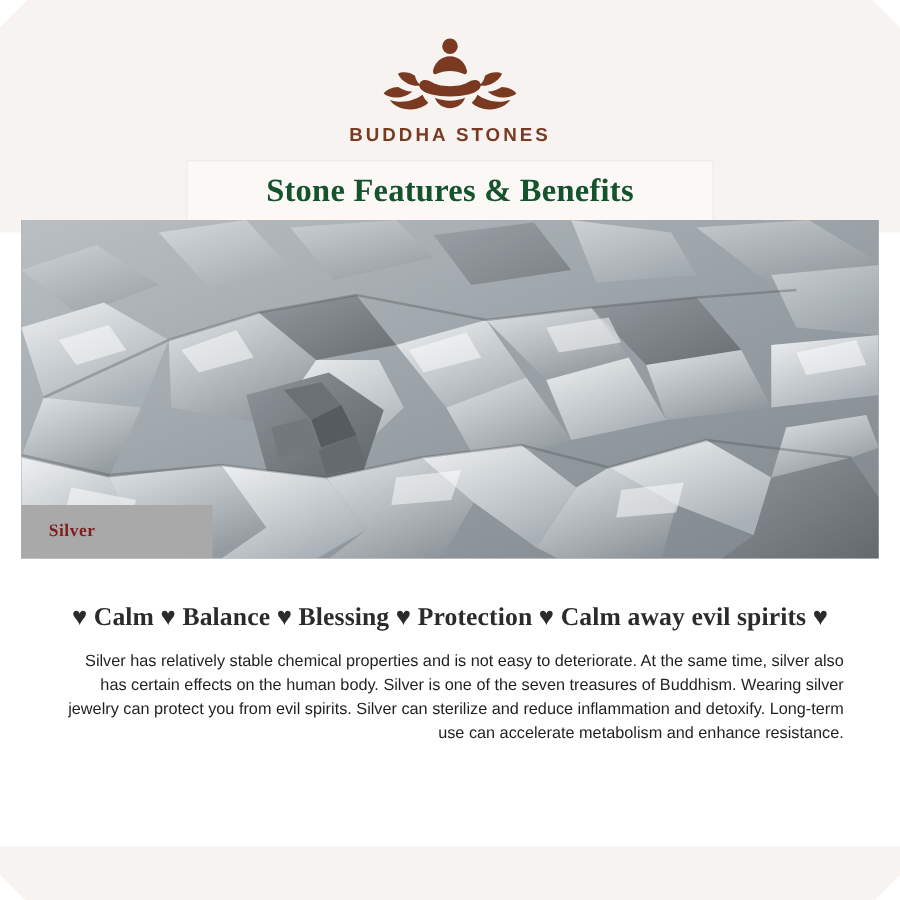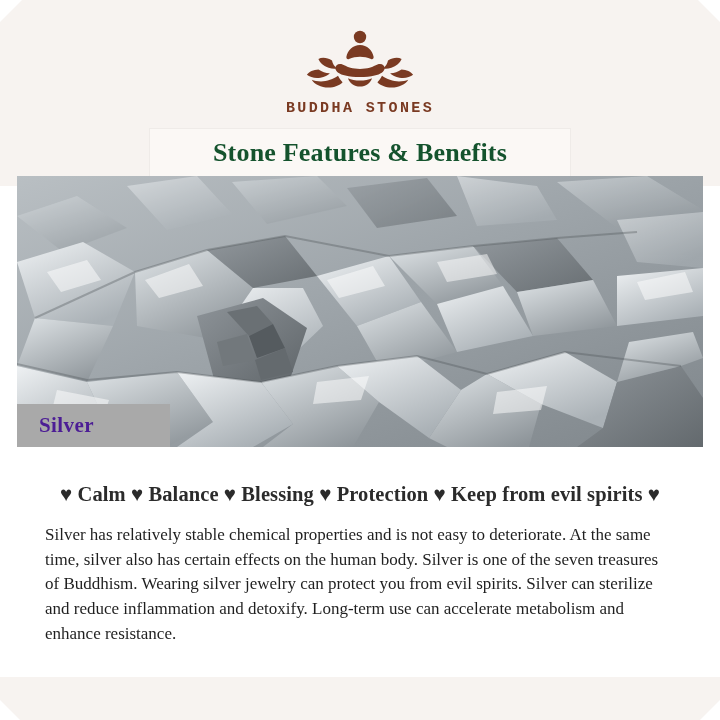--- a/index.html
+++ b/index.html
@@ -53,21 +53,21 @@
     text-align: center;
   }
   .logo-mark {
     display: block;
     margin: 0 auto;
     width: 128px;
     height: 74px;
   }
   .brand-name {
     margin-top: 4px;
-    font-family: Liberation Mono, monospace;
+    font-family: Liberation Sans, sans-serif;
     font-size: 15px;
     letter-spacing: 2.4px;
     font-weight: bold;
     color: #7a3a22;
   }
 
   
   .title-bar {
     position: absolute;
     left: 150px;
@@ -107,24 +107,24 @@
     top: 404px;
     width: 153px;
     height: 43px;
     background: #a9a9a9;
     display: flex;
     align-items: center;
     padding-left: 22px;
     box-sizing: border-box;
   }
   .caption-text {
-    color: #4c1d95;
+    color: #7f1d1d;
     font-family: "Liberation Serif", serif;
     font-weight: bold;
-    font-size: 21px;
+    font-size: 14px;
     letter-spacing: 0.4px;
   }
 
   
   .body-panel {
     position: absolute;
     left: 17px;
     top: 447px;
     width: 686px;
     height: 230px;
@@ -136,25 +136,25 @@
     font-family: "Liberation Serif", serif;
     font-weight: bold;
     font-size: 20.5px;
     color: #2b2b2b;
     text-align: center;
     white-space: nowrap;
     letter-spacing: 0.1px;
     margin-bottom: 14px;
   }
   .description {
-    font-family: Liberation Serif, serif;
-    font-size: 17px;
+    font-family: Liberation Sans, sans-serif;
+    font-size: 13px;
     line-height: 1.45;
     color: #1f1f1f;
-    text-align: left;
+    text-align: right;
   }
 
   
   .bottom-band {
     position: absolute;
     left: 0;
     bottom: 0;
     width: 720px;
     height: 43px;
     background: #f7f3f0;
@@ -292,21 +292,21 @@
         <path d="M18,142 L118,96 L190,74 L268,60 L372,80 L456,70 L540,62 L620,56"></path>
       </g>
     </svg>
   </div>
 
   <div class="caption-tab">
     <span class="caption-text">Silver</span>
   </div>
 
   <div class="body-panel">
-    <div class="keywords">♥ Calm ♥ Balance ♥ Blessing ♥ Protection ♥ Keep from evil spirits ♥</div>
+    <div class="keywords">♥ Calm ♥ Balance ♥ Blessing ♥ Protection ♥ Calm away evil spirits ♥</div>
     <p class="description">Silver has relatively stable chemical properties and is not easy to deteriorate. At the same time, silver also has certain effects on the human body. Silver is one of the seven treasures of Buddhism. Wearing silver jewelry can protect you from evil spirits. Silver can sterilize and reduce inflammation and detoxify. Long-term use can accelerate metabolism and enhance resistance.</p>
   </div>
 
   <div class="bottom-band"></div>
   <div class="corner-cut-bl"></div>
   <div class="corner-cut-br"></div>
 
 </div>
 
 </body></html>

